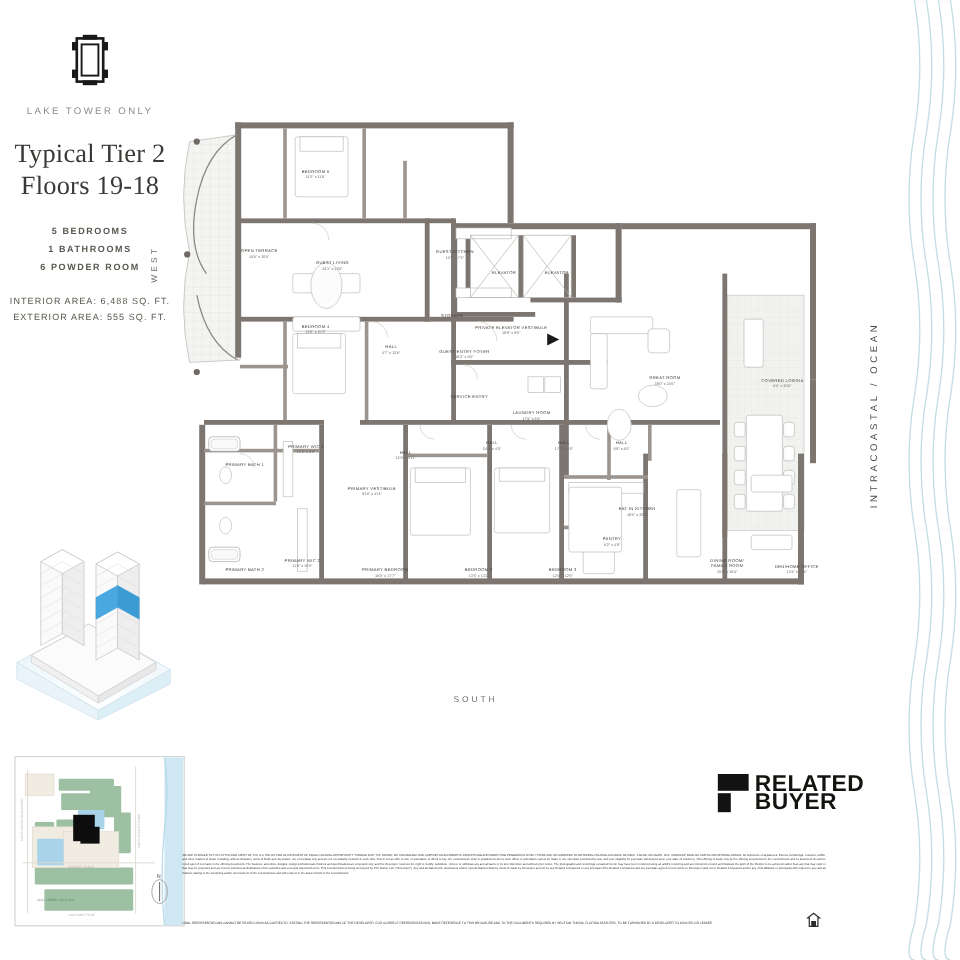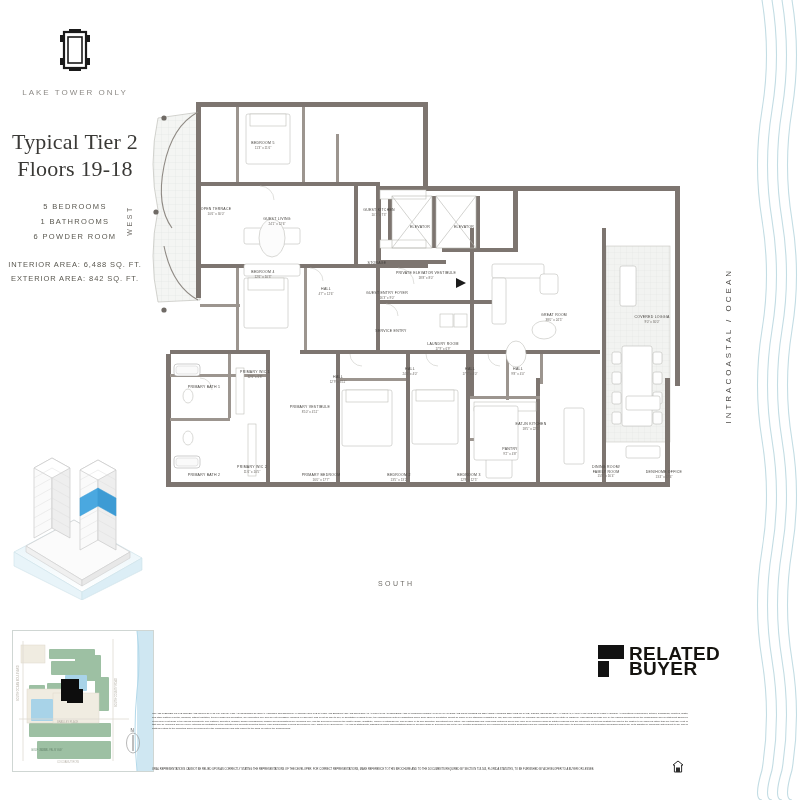--- a/index.html
+++ b/index.html
@@ -7,24 +7,24 @@
     width:800px;height:800px;position:relative;overflow:hidden;
     font-family:"Liberation Sans", sans-serif;
     color:#3b3a38;
   }
   .page{position:absolute;inset:0;background:#fff;}
 
   
   .info-col{position:absolute;left:0;top:28px;width:150px;text-align:center;}
   .logo-mark{width:34px;height:44px;margin:0 auto 16px auto;position:relative;}
   .logo-mark svg{display:block;}
-  .lake-tower{font-size:8px;letter-spacing:2.0px;color:#8d8a86;margin-bottom:32px;}
+  .lake-tower{font-size:8px;letter-spacing:2.0px;color:#8d8a86;margin-bottom:18px;}
   .title-block{font-family:"Liberation Serif", serif;color:#3a3936;line-height:1.22;}
   .title-block div{font-size:22px;letter-spacing:.2px;}
-  .counts{margin-top:16px;font-size:7.5px;letter-spacing:1.35px;color:#59574f;line-height:2.0;}
+  .counts{margin-top:16px;font-size:7.5px;letter-spacing:1.35px;color:#59574f;line-height:2.0;font-weight:bold;}
   .areas{margin-top:14px;font-size:7.5px;letter-spacing:.9px;color:#59574f;line-height:1.95;}
 
   
   .tower-dia{position:absolute;left:12px;top:440px;width:140px;height:160px;}
 
   
   .sitemap{position:absolute;left:12px;top:630px;width:140px;height:140px;border:1px solid #cfd6d3;background:#fff;overflow:hidden;}
 
   
   .dir{position:absolute;font-size:7px;letter-spacing:2.6px;color:#6f6c67;}
@@ -80,21 +80,21 @@
     </div>
 
     <div class="counts">
       <div>5 BEDROOMS</div>
       <div>1 BATHROOMS</div>
       <div>6 POWDER ROOM</div>
     </div>
 
     <div class="areas">
       <div>INTERIOR AREA: 6,488 SQ. FT.</div>
-      <div>EXTERIOR AREA: 842 SQ. FT.</div>
+      <div>EXTERIOR AREA: 555 SQ. FT.</div>
     </div>
   </div>
 
   <div class="tower-dia">
     <svg width="140" height="160" viewBox="0 0 140 160">
       <defs>
         <linearGradient id="wtr" x1="0" y1="0" x2="0" y2="1">
           <stop offset="0%" stop-color="#dff0f7"></stop>
             <stop offset="100%" stop-color="#ffffff"></stop>
         </linearGradient>

